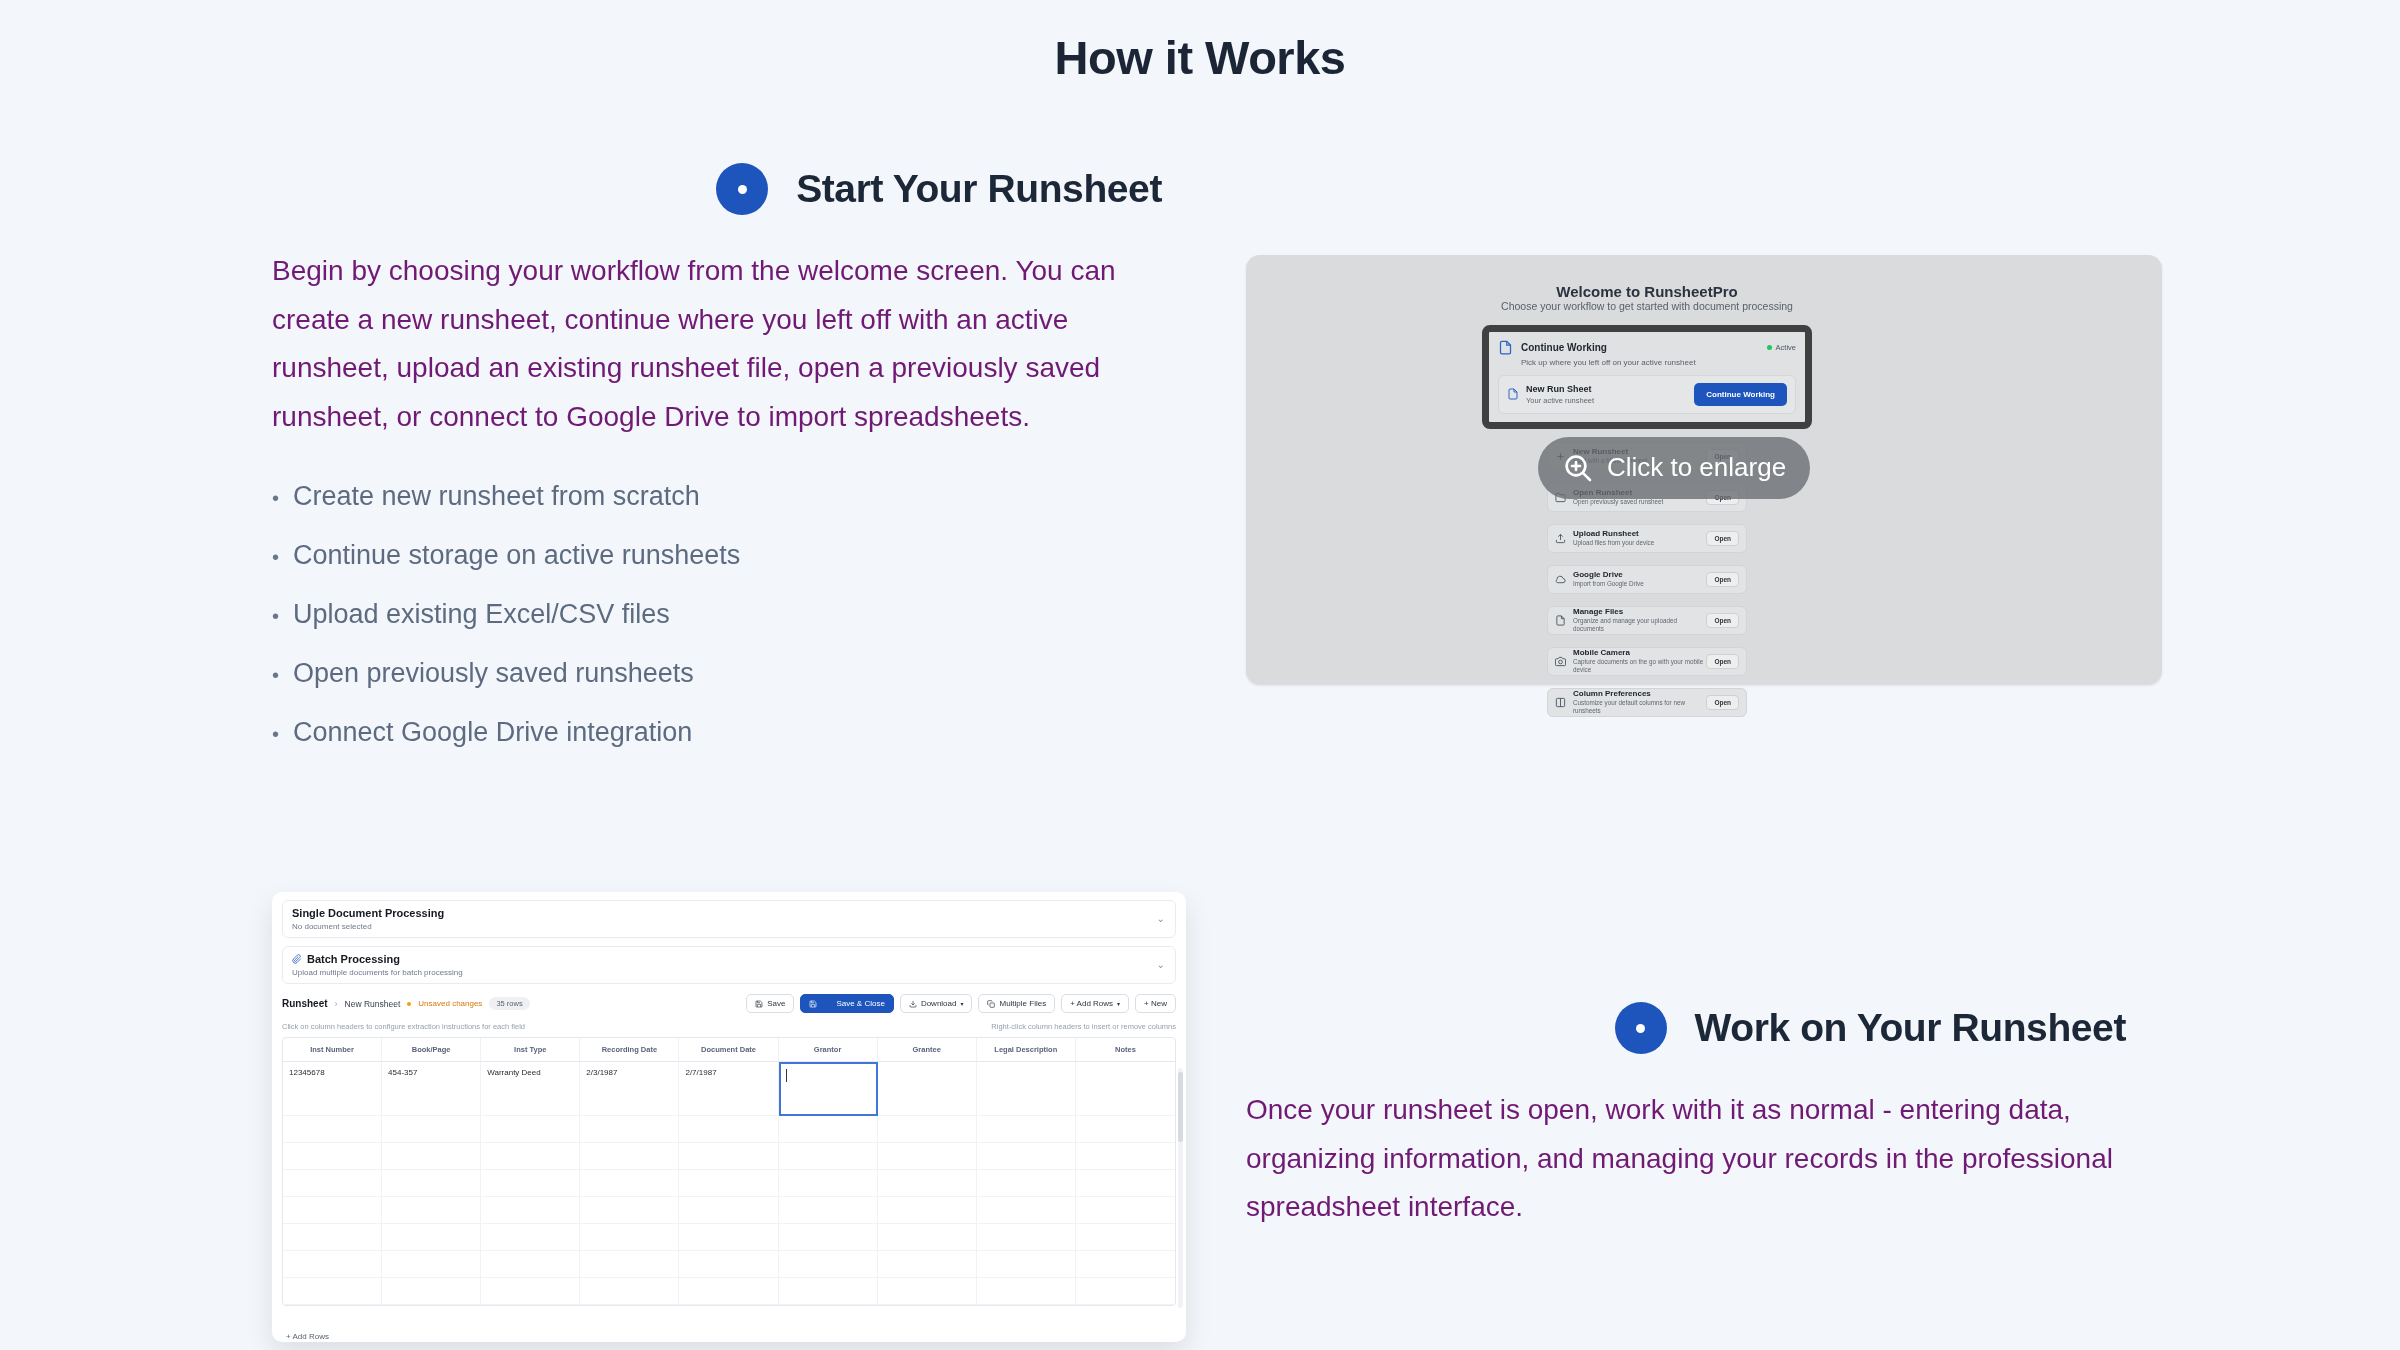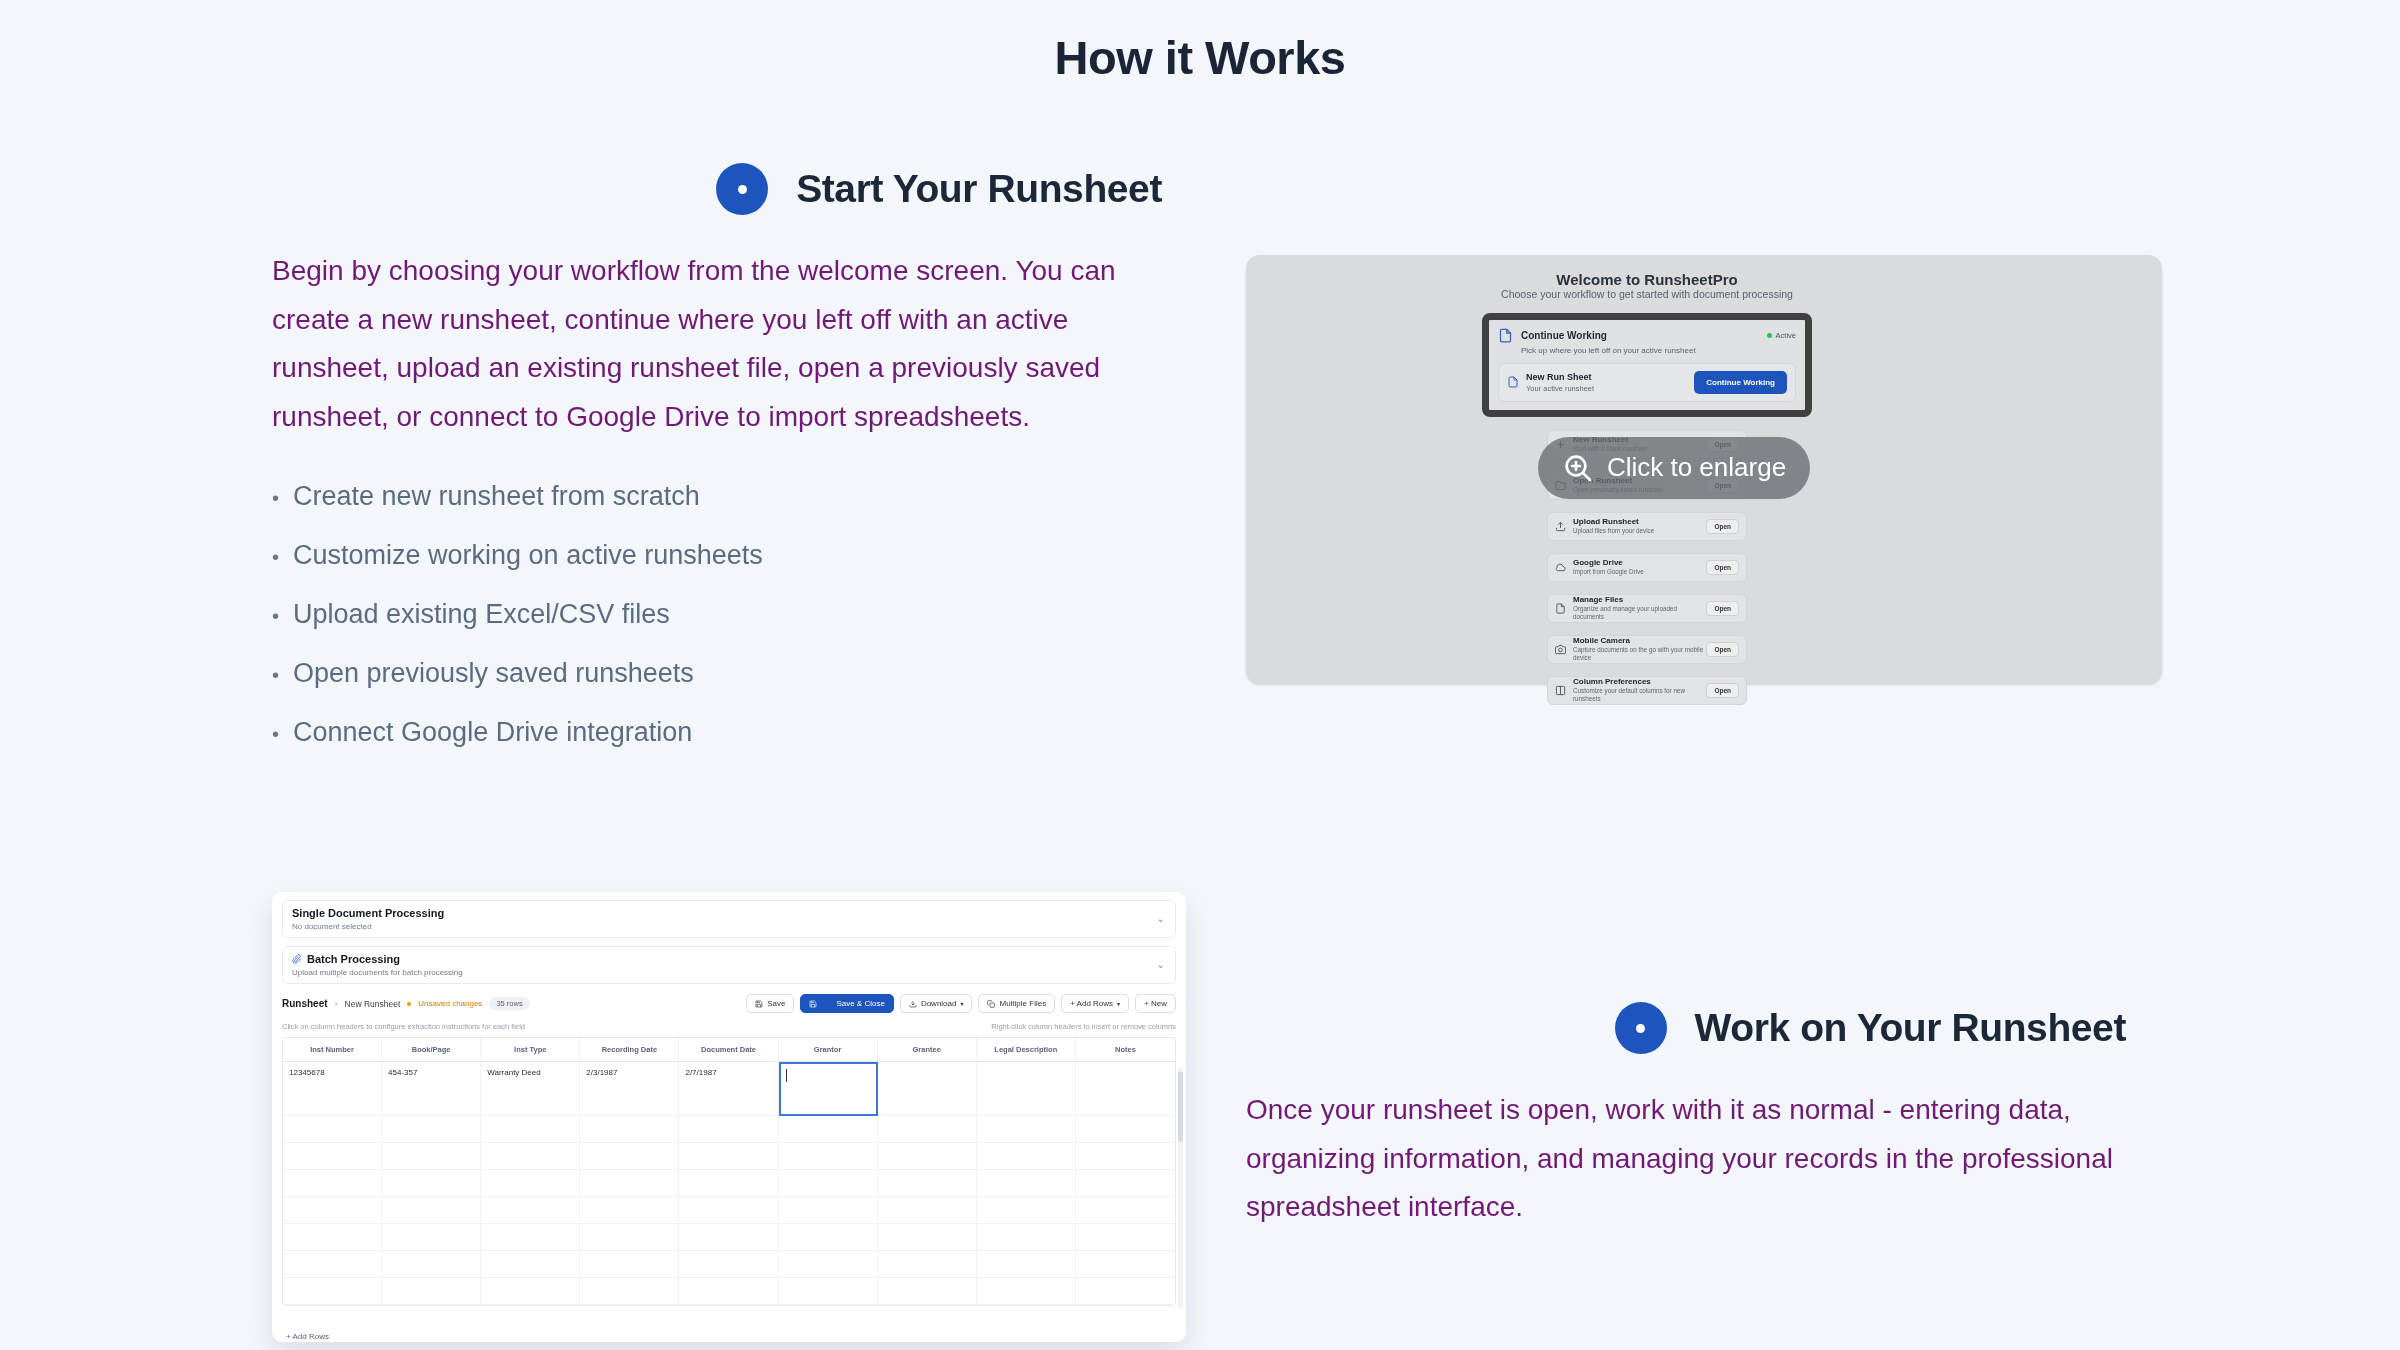--- a/index.html
+++ b/index.html
@@ -22,21 +22,21 @@
   .badge { width:52px; height:52px; border-radius:50%; background:#1d55bd; flex:none; position:relative; }
   .badge::after { content:""; position:absolute; left:50%; top:50%; width:9px; height:9px; margin:-4.5px 0 0 -4.5px; border-radius:50%; background:#fff; }
   .sec-title { font-size:39px; font-weight:700; color:#1c2738; letter-spacing:-.4px; }
   .sec-para { margin-top:32px; font-size:28px; line-height:48.5px; color:#701a75; }
   .bullets { margin-top:40px; list-style:none; }
   .bullets li { font-size:27px; color:#5d6b80; margin-bottom:28px; display:flex; align-items:baseline; }
   .bullets li::before { content:"•"; font-size:20px; color:#6b7789; margin-right:14px; }
 
   
   .thumb-welcome { position:relative; width:916px; height:430px; background:#dadbdd; border-radius:14px; box-shadow:0 1px 3px rgba(20,30,50,.08); flex:none; cursor:pointer; }
-  .w-content { position:absolute; left:236px; top:0; width:330px; }
+  .w-content { position:absolute; left:236px; top:12px; width:330px; }
   .w-title { margin-top:16px; text-align:center; font-size:15px; font-weight:700; color:#2b3240; }
   .w-sub { text-align:center; font-size:10.5px; color:#5a616c; }
   .hero { margin-top:13px; background:#e0e1e3; border:7px solid #404040; border-radius:8px; padding:8px 9px; }
   .hero-head { display:flex; align-items:center; }
   .hero-ico { width:15px; height:15px; margin-right:8px; flex:none; color:#2e62c4; }
   .hero-title { font-size:10px; font-weight:700; color:#1f2630; }
   .hero-right { margin-left:auto; display:flex; align-items:center; gap:4px; font-size:7.5px; color:#4a5560; }
   .dot-green { width:5px; height:5px; border-radius:50%; background:#22c55e; }
   .hero-sub { margin:3px 0 0 23px; font-size:8px; color:#5a616c; }
   .hero-inner { margin-top:8px; background:#e5e6e8; border:1px solid #d5d6d9; border-radius:6px; padding:7px 8px; display:flex; align-items:center; }
@@ -100,21 +100,21 @@
 
   <div class="row row1">
     <div class="text-col">
       <div class="sec-head">
         <div class="badge"></div>
         <h2 class="sec-title">Start Your Runsheet</h2>
       </div>
       <p class="sec-para">Begin by choosing your workflow from the welcome screen. You can create a new runsheet, continue where you left off with an active runsheet, upload an existing runsheet file, open a previously saved runsheet, or connect to Google Drive to import spreadsheets.</p>
       <ul class="bullets">
         <li>Create new runsheet from scratch</li>
-        <li>Customize working on active runsheets</li>
+        <li>Continue storage on active runsheets</li>
         <li>Upload existing Excel/CSV files</li>
         <li>Open previously saved runsheets</li>
         <li>Connect Google Drive integration</li>
       </ul>
     </div>
     <div class="gap1"></div>
 
     <div class="thumb-welcome">
       <div class="w-content">
         <div class="w-title">Welcome to RunsheetPro</div>

